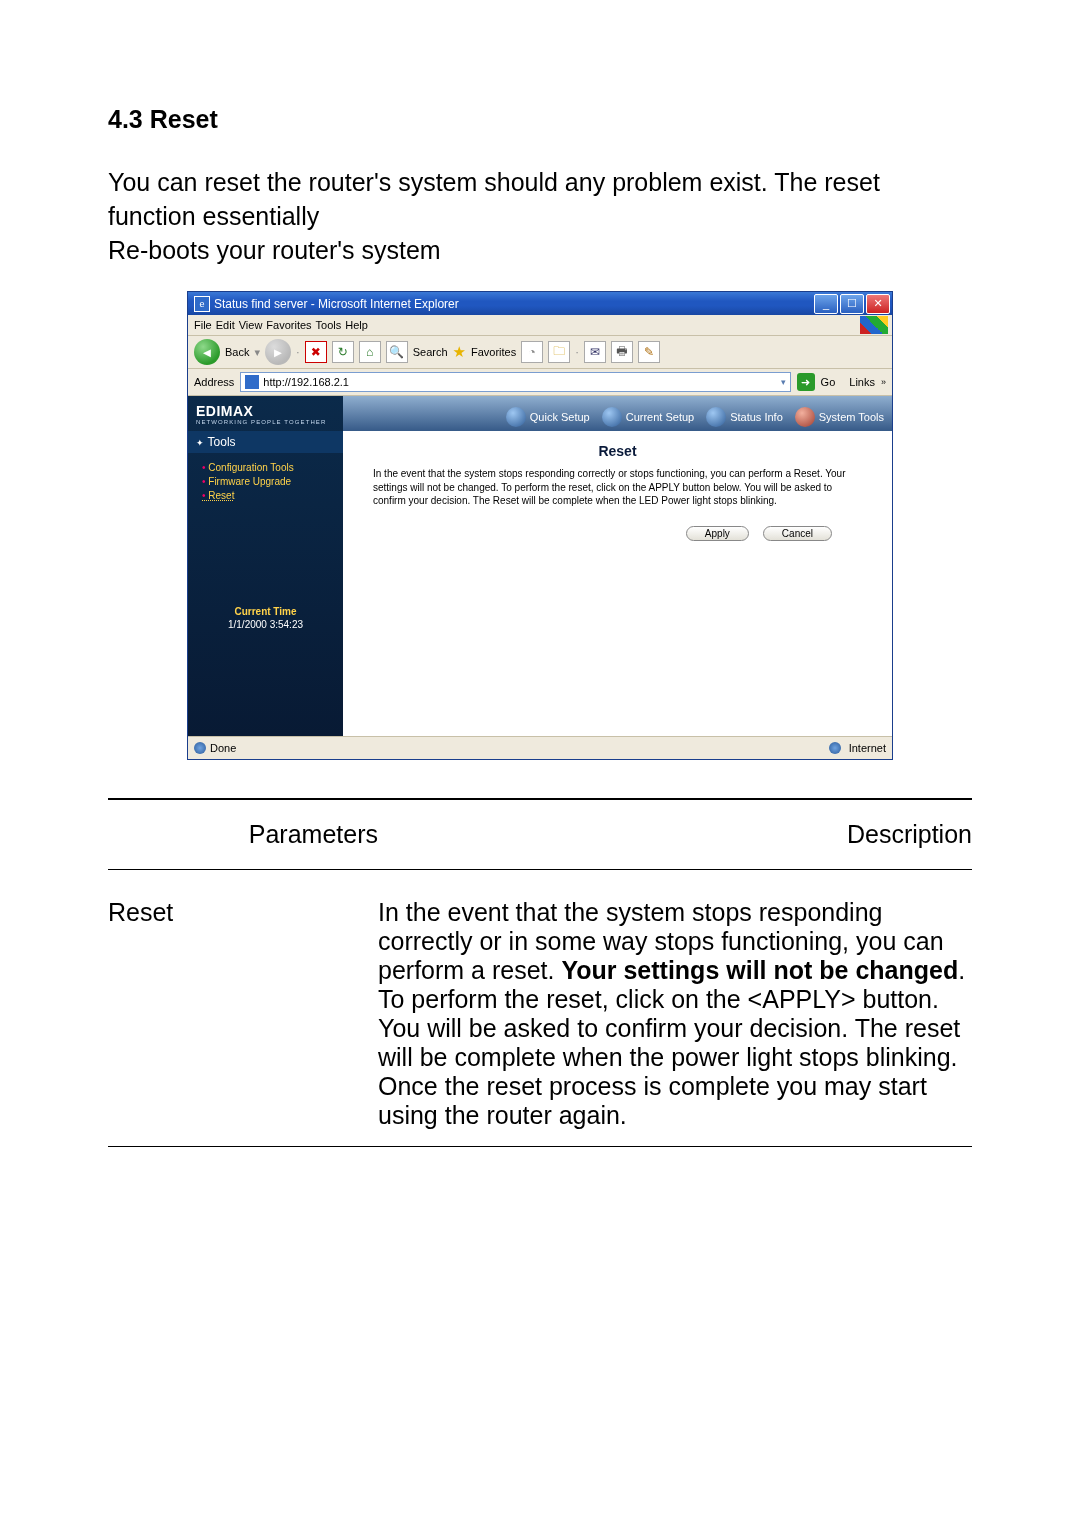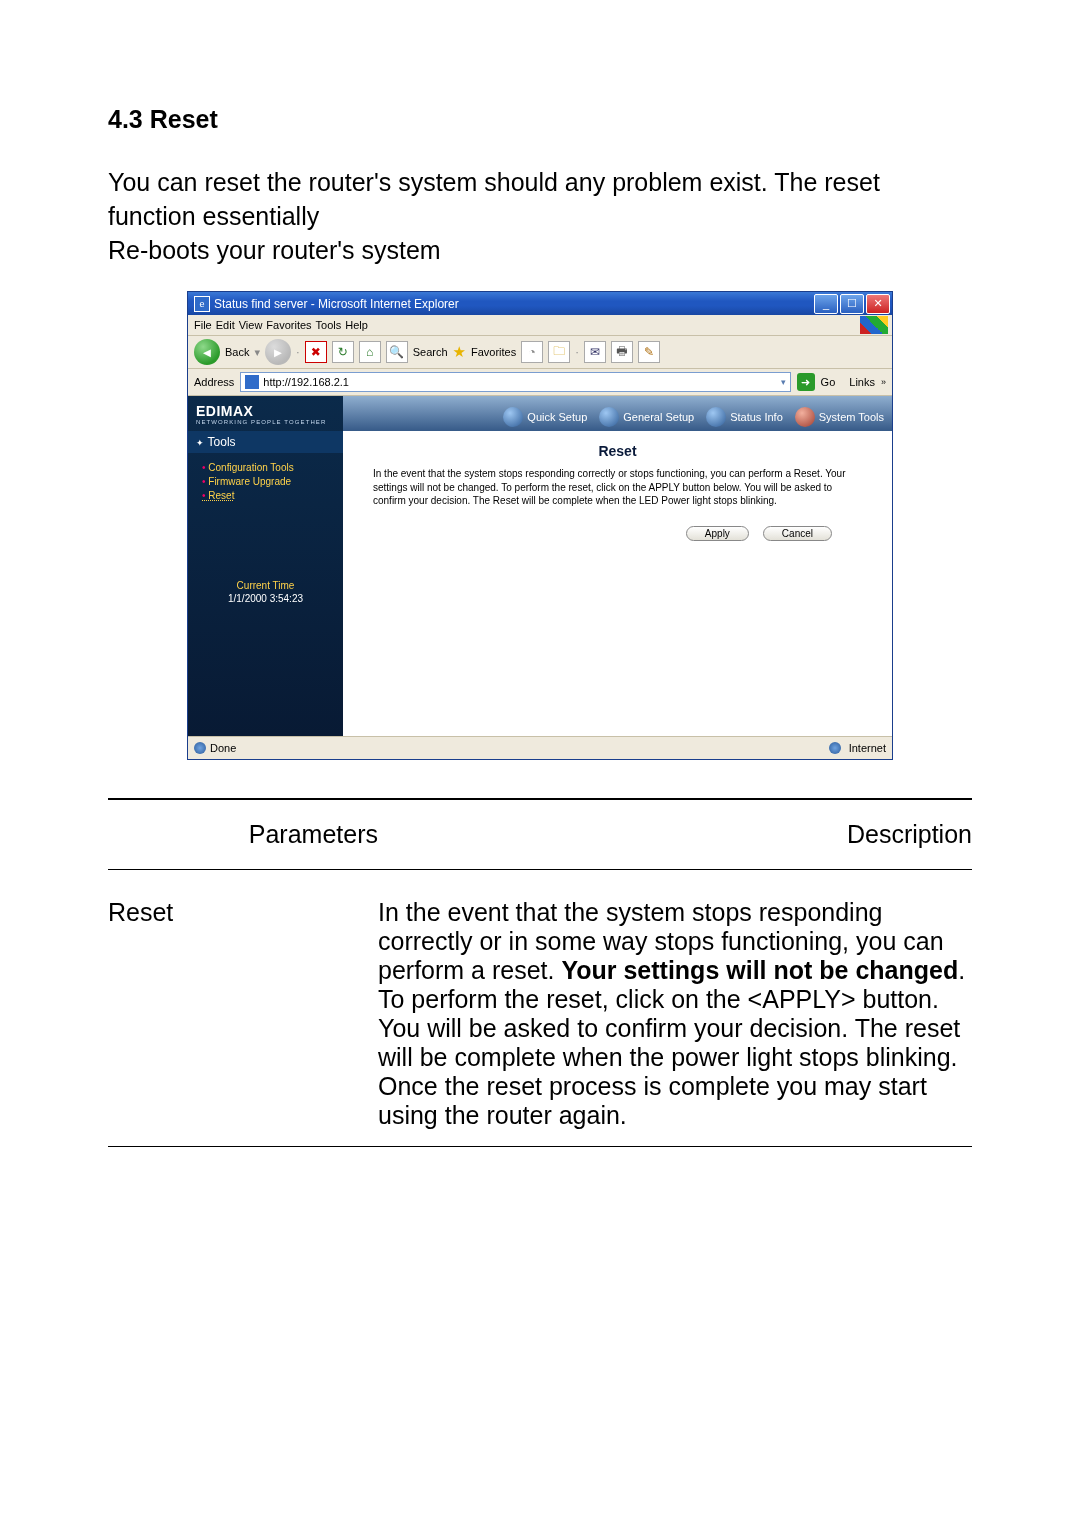--- a/index.html
+++ b/index.html
@@ -37,21 +37,21 @@
 .content-row{display:flex}
 .sidebar{width:155px;background:linear-gradient(to bottom,#0b2a4a,#081a34);color:#fff;font-size:11px;min-height:340px;position:relative}
 .logo{height:35px;display:flex;align-items:center;padding-left:8px;font-weight:bold;font-size:14px;letter-spacing:0.5px}
 .logo small{display:block;font-size:6px;font-weight:normal;letter-spacing:1.1px;color:#c2d6ec}
 .sb-header{background:#0e3764;padding:4px 8px;font-size:12px}
 .sb-header::before{content:"✦";margin-right:4px;font-size:9px}
 .sb-list{padding:6px 4px 6px 14px}
 .sb-item{color:#ffd24a;font-size:10px;margin:3px 0}
 .sb-item::before{content:"• ";color:#e06;}
 .sb-item.underl{text-decoration:underline dotted}
-.sb-time-lbl{color:#ffd24a;font-weight:normal;font-size:10px;text-align:center;margin-top:70px}
+.sb-time-lbl{color:#ffd24a;font-weight:bold;font-size:10px;text-align:center;margin-top:96px}
 .sb-time-val{color:#fff;font-size:10px;text-align:center;margin-top:2px}
 .main-pane{flex:1;background:#fff}
 .top-nav{height:35px;background:linear-gradient(#8faecf,#365a88);display:flex;align-items:flex-end;justify-content:flex-end;padding:0 8px;color:#fff;font-size:11px;gap:12px}
 .top-nav span.tab{display:flex;align-items:center;gap:4px;padding-bottom:4px}
 .top-nav .globe{width:20px;height:20px;border-radius:50%;background:radial-gradient(circle at 35% 30%,#9ec7f2,#2e5c96)}
 .top-nav .tools-globe{background:radial-gradient(circle at 35% 30%,#f2b09e,#a03c2e)}
 .page-row{background:#fff}
 .page-title{text-align:center;font-weight:bold;font-size:14px;color:#0a1a3a;padding:12px 0 8px 0}
 .reset-text{font-size:10px;padding:0 30px;line-height:1.35;color:#000}
 .btn-row{display:flex;justify-content:flex-end;gap:14px;padding:18px 60px 10px 0}
@@ -148,21 +148,21 @@
           <div class="sb-time-val">1/1/2000 3:54:23</div>
         </div>
         <div class="main-pane">
           <div class="top-nav">
             <span class="tab">
                 <span class="globe"></span>
                 <span>Quick Setup</span>
               </span>
             <span class="tab">
                 <span class="globe"></span>
-                <span>General Setup</span>
+                <span>Current Setup</span>
               </span>
             <span class="tab">
                 <span class="globe"></span>
                 <span>Status Info</span>
               </span>
             <span class="tab">
                 <span class="globe tools-globe"></span>
                 <span>System Tools</span>
               </span>
           </div>

